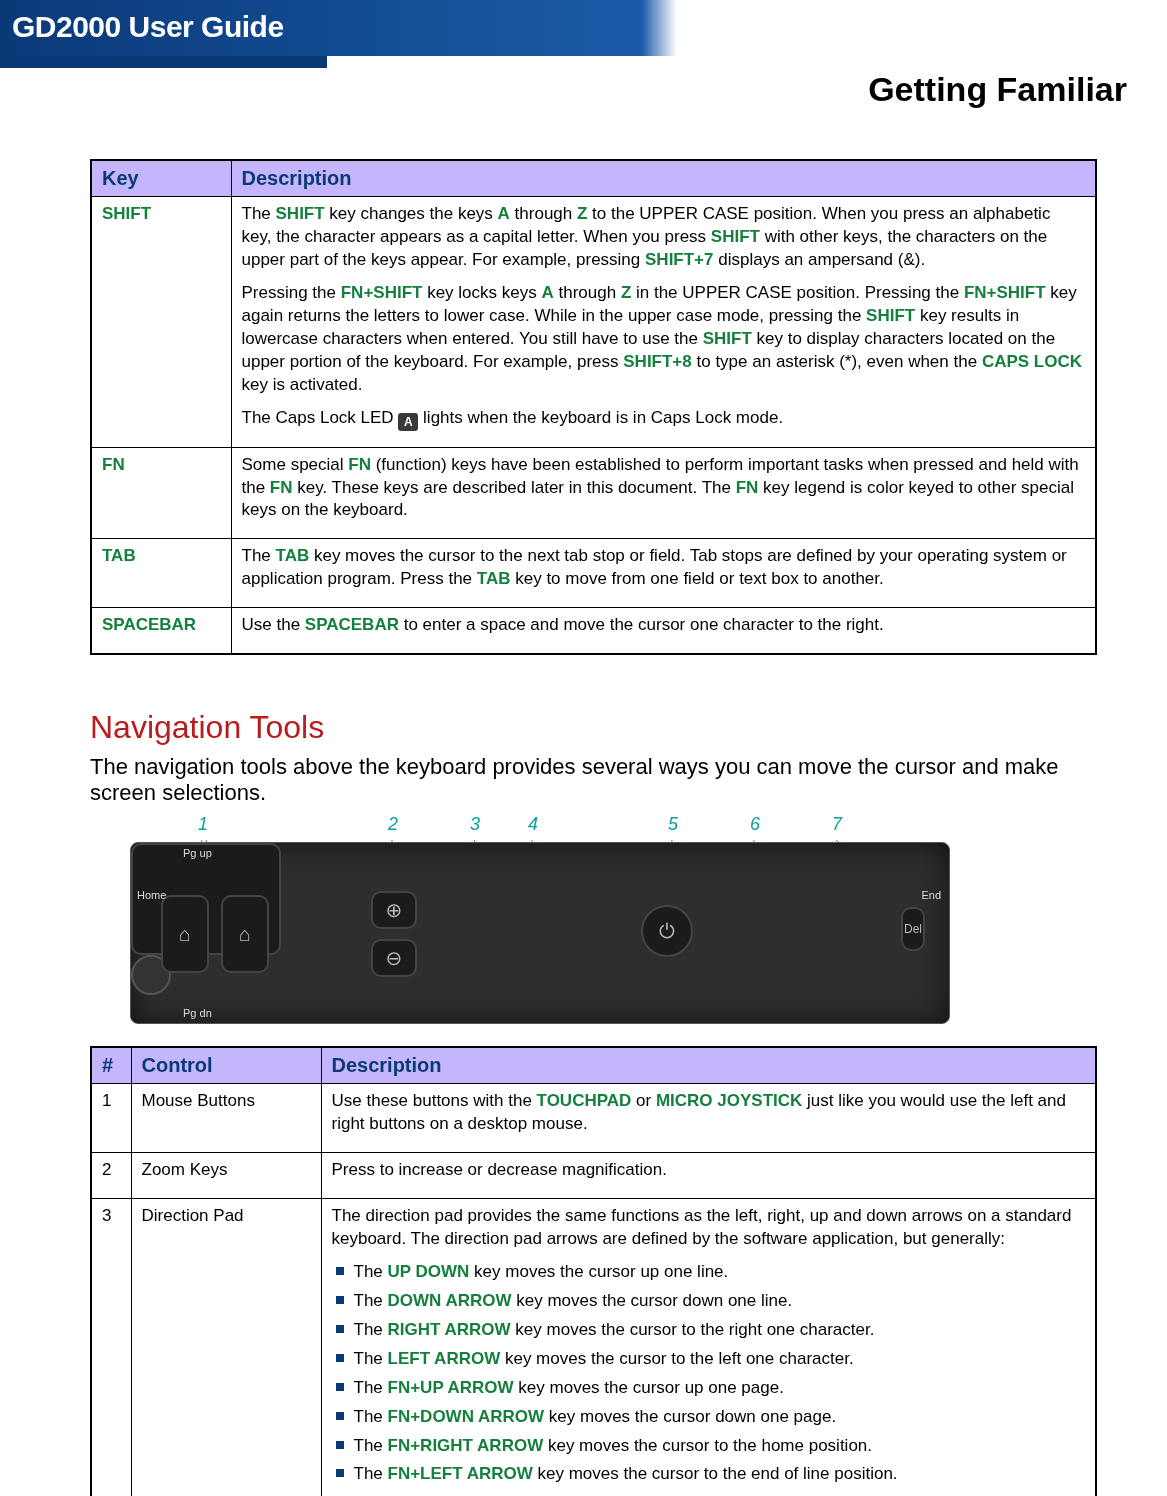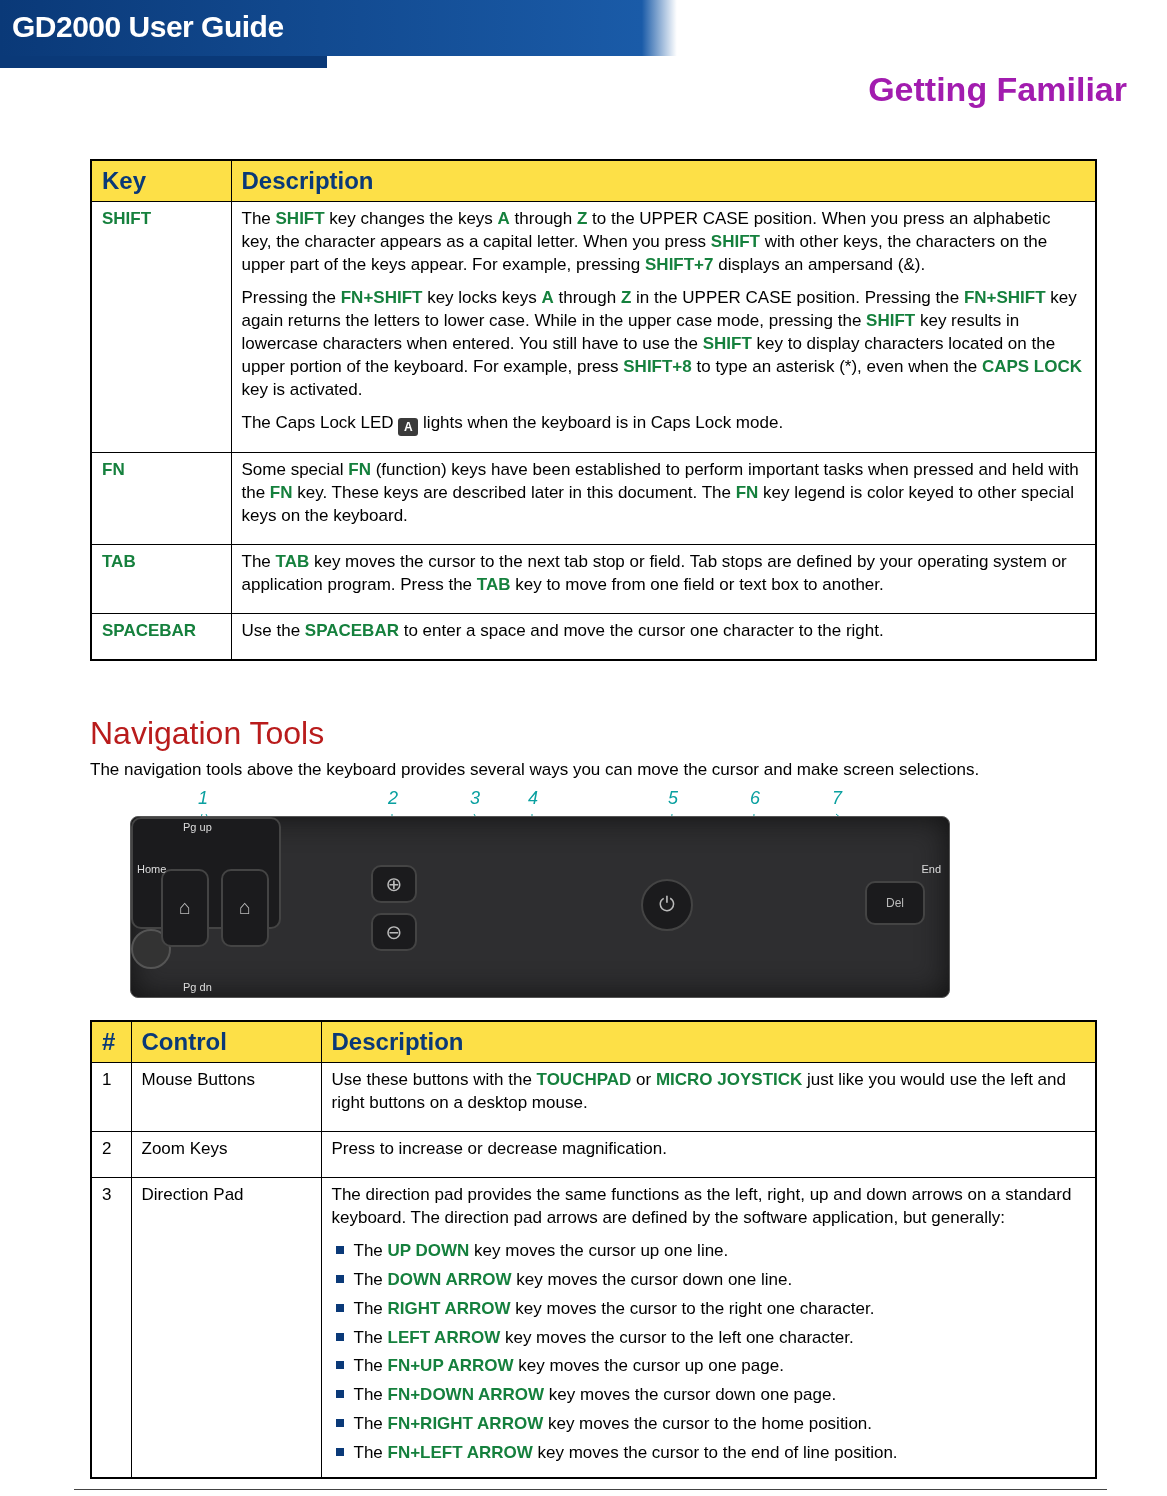--- a/index.html
+++ b/index.html
@@ -28,44 +28,44 @@
   }
   .doc-title {
     color: #fff;
     font-weight: bold;
     font-size: 30px;
     padding: 10px 0 0 12px;
     letter-spacing: -0.5px;
   }
   .section-title {
     text-align: right;
-    color: #a21caf;
+    color: #000000;
     font-size: 34px;
     font-weight: bold;
     padding: 14px 40px 0 0;
   }
   .content { padding: 50px 70px 0 90px; }
   table.keytable, table.navtable {
     width: 100%;
     border-collapse: collapse;
     border: 2px solid #000;
   }
   table.keytable th, table.keytable td,
   table.navtable th, table.navtable td {
     border: 1px solid #000;
     padding: 6px 10px;
     text-align: left;
     vertical-align: top;
     font-size: 17px;
     line-height: 1.35;
   }
   table.keytable th, table.navtable th {
-    background: #fde047;
+    background: #c4b5fd;
     color: #0a3978;
-    font-size: 24px;
+    font-size: 20px;
     font-weight: bold;
     padding: 4px 10px;
   }
   .kcol { width: 140px; }
   .navnum { width: 40px; text-align:center;}
   .navctrl { width: 190px; }
   .keycap { color: #15803d; font-weight: bold; }
   .para { margin-bottom: 10px; }
   .lock-icon {
     display: inline-flex;
@@ -79,21 +79,21 @@
     font-weight: bold;
     vertical-align: -3px;
   }
   .subhead {
     color: #b91c1c;
     font-size: 32px;
     font-weight: normal;
     margin-top: 54px;
     margin-bottom: 8px;
   }
-  .intro { font-size: 17px; margin-bottom: 8px; }
+  .intro { font-size: 22px; margin-bottom: 8px; }
   .diagram-wrap {
     position: relative;
     width: 820px;
     margin: 8px 0 22px 40px;
   }
   .callouts {
     position: relative;
     height: 28px;
     width: 820px;
     color: #0aa0a0;
@@ -126,21 +126,21 @@
   .zoom.up{ top:48px; left:240px; } .zoom.dn{ top:96px; left:240px; }
   .dpad { width:150px; height:112px; top:36px; left:320px;
     background:#1b1b1d; border:2px solid #444; border-radius:10px;
     color:#ddd; font-size:11px;
   }
   .dpad span{position:absolute;}
   .dup{top:4px;left:52px;} .ddn{bottom:4px;left:52px;}
   .dlf{left:6px;top:46px;} .drt{right:8px;top:46px;}
   .power{ width:52px; height:52px; top:62px; left:510px; border-radius:50%;}
   .joy{ width:40px; height:40px; top:68px; left:600px; border-radius:50%; background:#333; border:2px solid #555;}
-  .del{ width:60px; height:44px; top:64px; right:24px; font-size:12px;}
+  .del{ width:24px; height:44px; top:64px; right:24px; font-size:12px;}
   .bullets { margin: 6px 0 0 4px; }
   .bullets li { list-style: none; padding-left: 18px; position: relative; margin-bottom: 6px; font-size:17px;}
   .bullets li::before {
     content: "";
     position: absolute;
     left: 0; top: 6px;
     width: 8px; height: 8px;
     background: #0a3978;
   }
   .footer {

